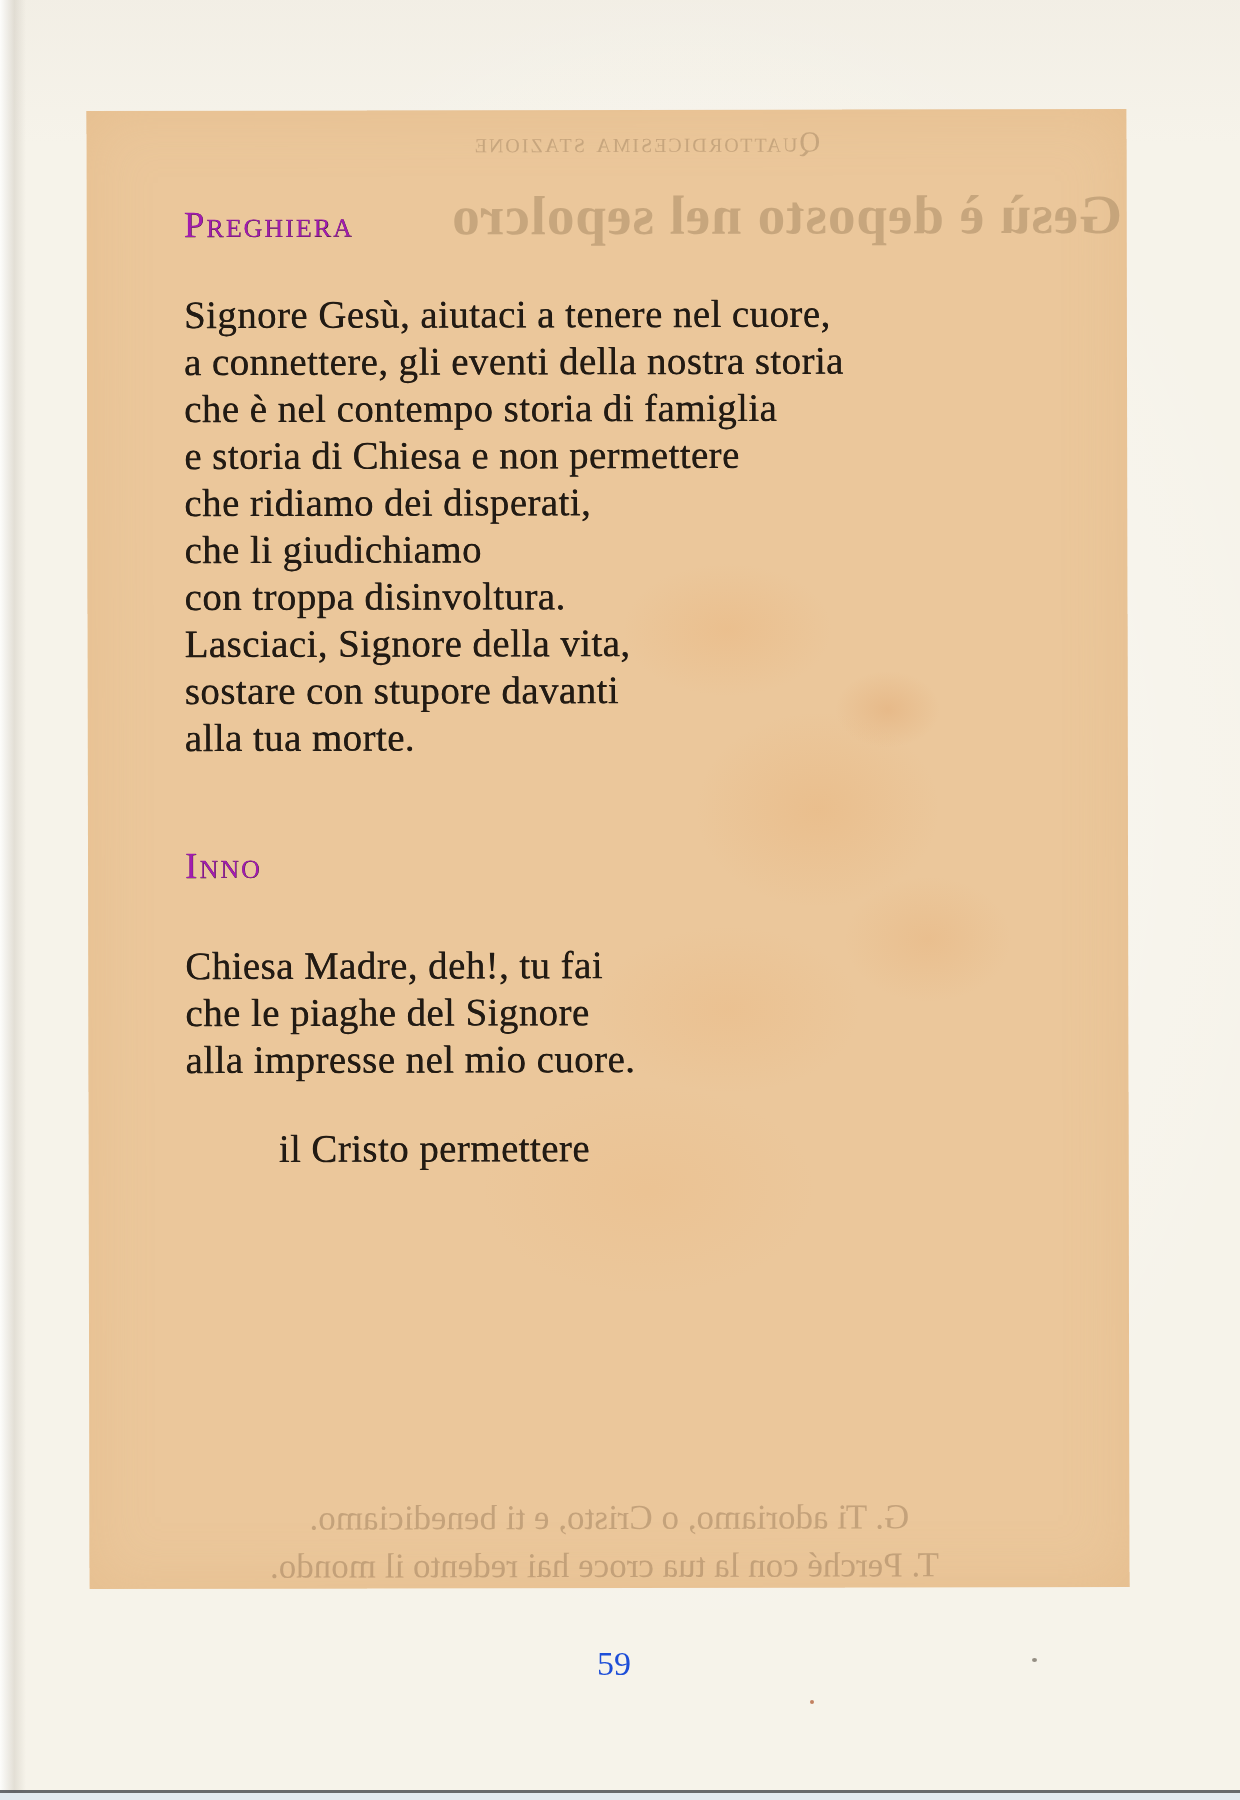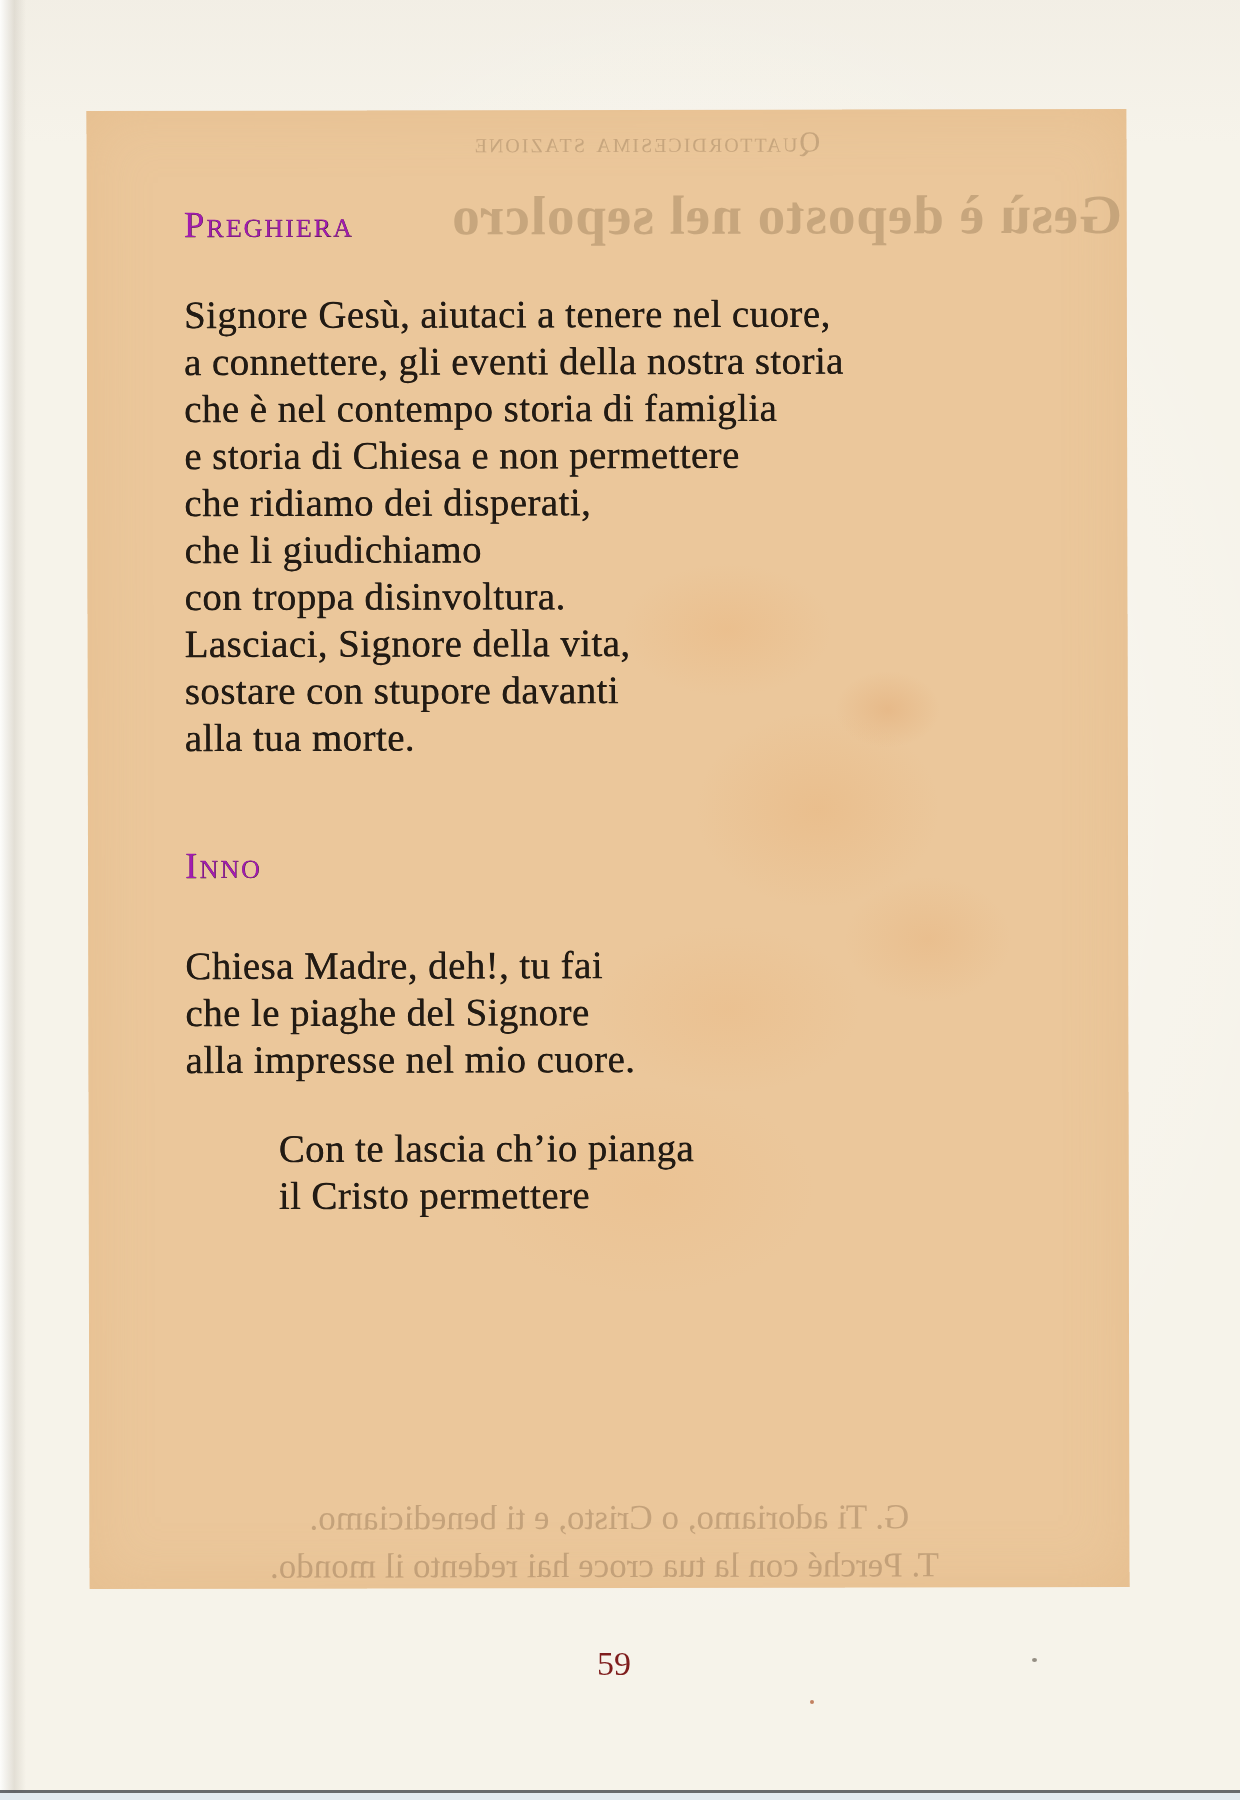--- a/index.html
+++ b/index.html
@@ -66,21 +66,21 @@
   .textblock{position:absolute;color:#221b14;}
   .textblock .line{
     font-size:39px;line-height:47px;white-space:nowrap;letter-spacing:0.4px;
     text-shadow:0.3px 0.3px 0 #221b14;
   }
   .prayer{left:97px;top:180px;}
   .stanza1{left:97px;top:831px;}
   .stanza2{left:190px;top:1014px;}
   .page-number{
     position:absolute;top:1645px;left:0;width:1228px;text-align:center;
-    font-size:34px;color:#7f1d1d;
+    font-size:34px;color:#1d4ed8;
   }
   .speck{position:absolute;border-radius:50%;pointer-events:none;}
   .speck-1{left:1032px;top:1658px;width:5px;height:4px;background:#6b6257;opacity:.7;}
   .speck-2{left:810px;top:1700px;width:4px;height:4px;background:#b5643f;opacity:.8;}
 </style>
 </head>
 <body>
 
 <div class="stage">
 
@@ -111,21 +111,20 @@
 
     <div class="heading h-inno">Inno</div>
 
     <div class="textblock stanza1">
       <div class="line">Chiesa Madre, deh!, tu fai</div>
       <div class="line">che le piaghe del Signore</div>
       <div class="line">alla impresse nel mio cuore.</div>
     </div>
 
     <div class="textblock stanza2">
-      <div class="line">Con te lascia ch’io pianga</div>
       <div class="line">il Cristo permettere</div>
     </div>
 
     <div class="bleed-text bleed-versicle mirrored">G. Ti adoriamo, o Cristo, e ti benediciamo.</div>
 
     <div class="bleed-text bleed-response mirrored">T. Perché con la tua croce hai redento il mondo.</div>
 
   </div>
 
   <div class="page-number">59</div>

